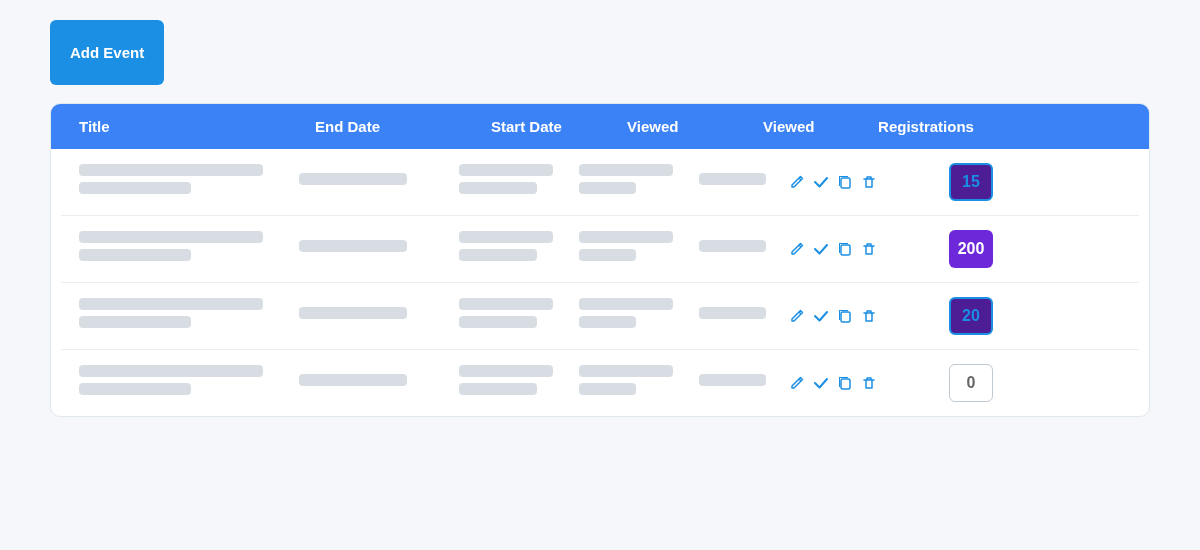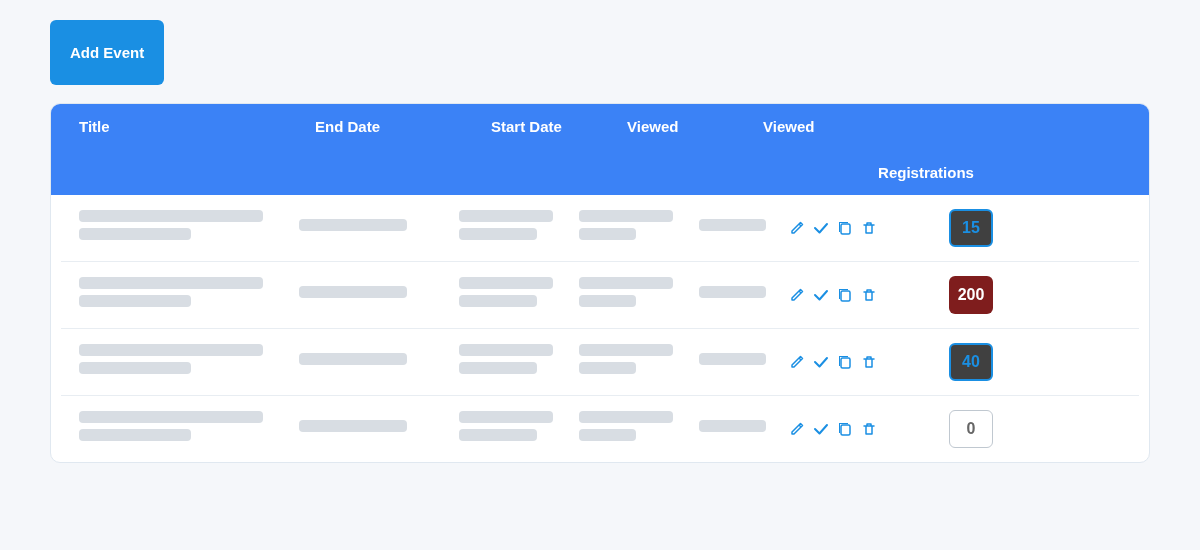--- a/index.html
+++ b/index.html
@@ -41,21 +41,20 @@
       gap: 16px;
     }
     .table-header .col-head {
       color: white;
       font-size: 15px;
       font-weight: 700;
       padding: 14px 8px;
     }
     .table-header .col-head.registrations {
       text-align: center;
-      margin-top: 46px;
     }
     .table-body {
       padding: 0 10px;
     }
     .table-row {
       display: grid;
       grid-template-columns: 220px 160px 120px 120px 90px 130px 120px;
       padding: 14px 10px;
       border-bottom: 1.5px solid #e8edf2;
       align-items: center;
@@ -99,24 +98,24 @@
       display: flex;
       align-items: center;
       justify-content: center;
       font-size: 16px;
       font-weight: 700;
       cursor: pointer;
     }
     .reg-badge.outlined {
       border: 2px solid #1a8fe3;
       color: #1a8fe3;
-      background: #404040;
+      background: #4c1d95;
     }
     .reg-badge.filled {
-      background: #7f1d1d;
+      background: #6d28d9;
       color: white;
       border: none;
     }
     .reg-badge.zero {
       border: 1.5px solid #c0c8d0;
       color: #666;
       background: white;
     }
     
     .icon-pencil, .icon-check, .icon-copy, .icon-trash {
@@ -276,21 +275,21 @@
               <path d="M3 3H11V2H2V12H3V3Z" fill="#1a8fe3"></path>
             </svg>
           </span>
           <span class="action-icon icon-trash">
             <svg width="16" height="16" viewBox="0 0 16 16" fill="none">
               <path d="M3 5H13M6 5V3H10V5M5 5V13H11V5H5Z" stroke="#1a8fe3" stroke-width="1.5" stroke-linecap="round" stroke-linejoin="round"></path>
             </svg>
           </span>
         </div>
         <div class="registrations-cell">
-          <div class="reg-badge outlined">40</div>
+          <div class="reg-badge outlined">20</div>
         </div>
       </div>
 
       <div class="table-row">
         <div class="cell">
           <div class="skeleton-block full"></div>
           <div class="skeleton-block short"></div>
         </div>
         <div class="cell">
           <div class="skeleton-block medium"></div>

